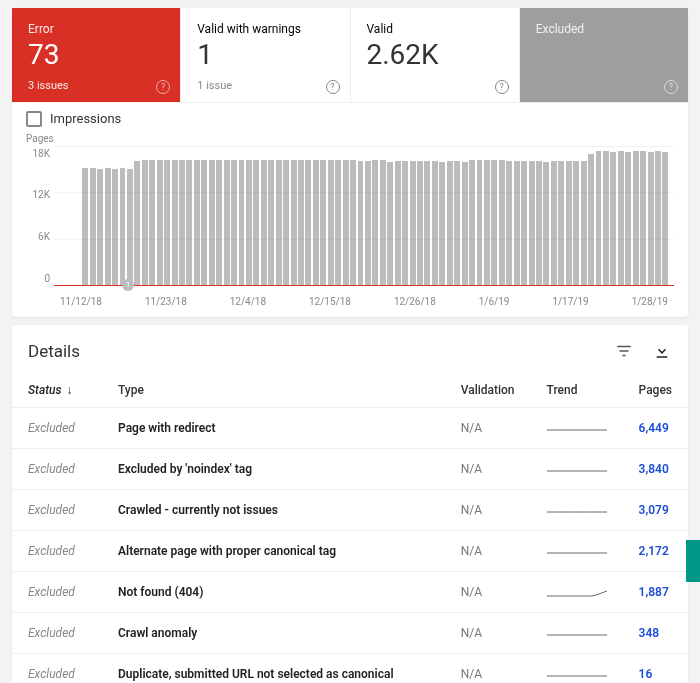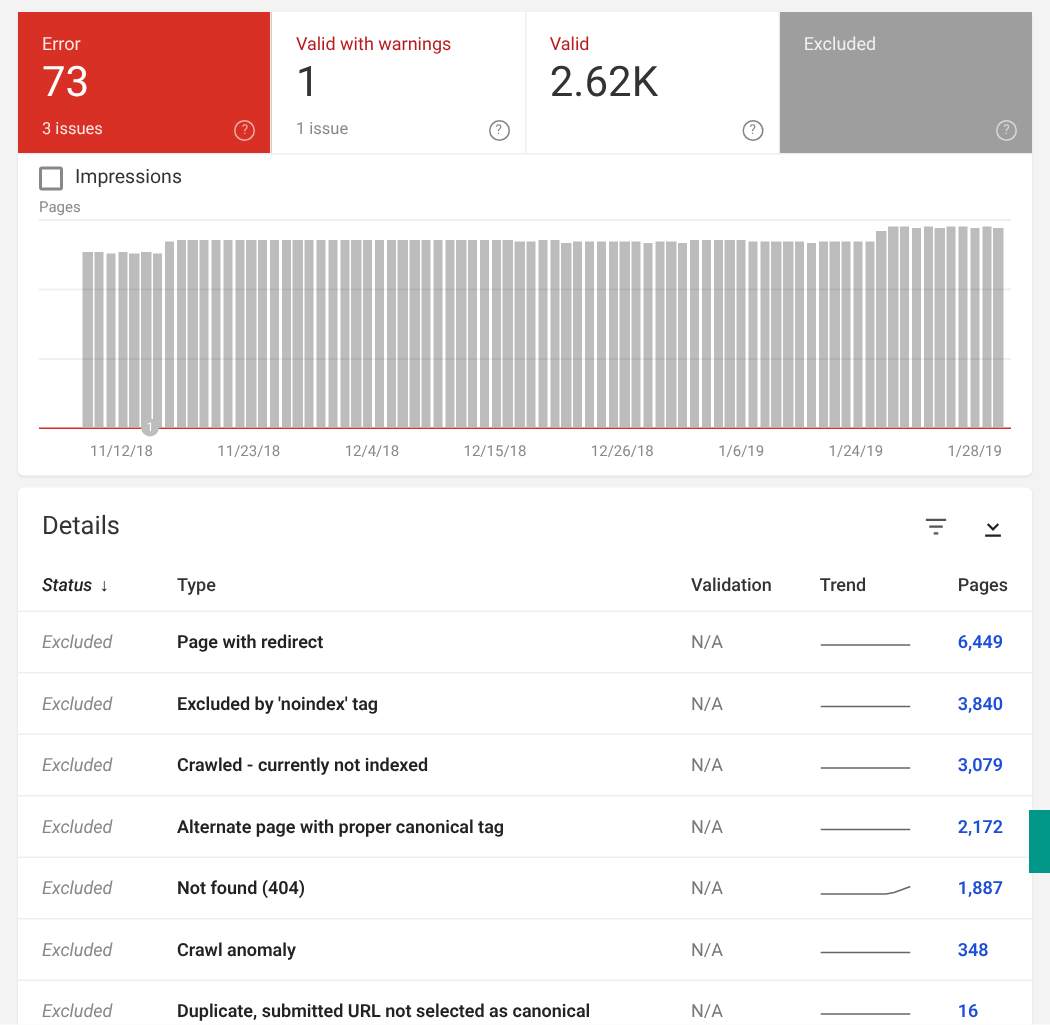--- a/index.html
+++ b/index.html
@@ -21,21 +21,21 @@
   
   .tiles { display: flex; border-bottom: 1px solid #eee; }
   .tile {
     flex: 1 1 0;
     padding: 14px 16px 10px 16px;
     border-right: 1px solid #eee;
     position: relative;
     min-height: 86px;
   }
   .tile:last-child { border-right: none; }
-  .tile-label { font-size: 12px; color: #b91c1c; }
+  .tile-label { font-size: 12px; color: #000000; }
   .tile-value { font-size: 28px; font-weight: 400; margin-top: 4px; line-height: 1.1; }
   .tile-sub { font-size: 11px; color: #888; margin-top: 8px; }
   .tile .help {
     position: absolute; right: 10px; bottom: 8px;
     width: 14px; height: 14px; border: 1px solid currentColor;
     border-radius: 50%; font-size: 9px; text-align: center; line-height: 13px;
     opacity: 0.6;
   }
   .tile-error { background: #d93025; color: #fff; }
   .tile-error .tile-label, .tile-error .tile-sub { color: #fce8e6; }
@@ -149,20 +149,26 @@
   </div>
 
   <div class="impressions-row">
     <div class="checkbox"></div>
     <div class="impressions-label">Impressions</div>
   </div>
 
   <div class="chart-wrap">
     <div class="y-title">Pages</div>
     <div class="chart-area">
+      <div class="y-axis">
+        <span>18K</span>
+        <span>12K</span>
+        <span>6K</span>
+        <span>0</span>
+      </div>
       <div class="plot" id="plot">
         <div class="dot-marker">
           <span style="font-size:8px;color:#fff;">1</span>
         </div>
       <div class="bar" style="height: 0%; background: transparent;"></div>
           <div class="bar" style="height: 0%; background: transparent;"></div>
           <div class="bar" style="height: 0%; background: transparent;"></div>
           <div class="bar" style="height: 83.8889%;"></div>
           <div class="bar" style="height: 83.8889%;"></div>
           <div class="bar" style="height: 83.3333%;"></div>
@@ -244,21 +250,21 @@
           <div class="bar" style="height: 95.5556%;"></div>
         </div>
     </div>
     <div class="x-axis">
       <span>11/12/18</span>
       <span>11/23/18</span>
       <span>12/4/18</span>
       <span>12/15/18</span>
       <span>12/26/18</span>
       <span>1/6/19</span>
-      <span>1/24/19</span>
+      <span>1/17/19</span>
       <span>1/28/19</span>
     </div>
   </div>
 </div>
 
 <div class="card">
   <div class="details-header">
     <div class="details-title">Details</div>
     <div class="details-actions">
       <div class="icon-btn">
@@ -305,21 +311,21 @@
           <td class="col-val">N/A</td>
           <td class="col-trend">
             <div class="spark"><svg viewBox="0 0 60 16">
                 <polyline fill="none" stroke="#666" stroke-width="1" points="0,10 5.454545454545455,10 10.90909090909091,10 16.363636363636363,10 21.81818181818182,10 27.272727272727273,10 32.72727272727273,10 38.18181818181818,10 43.63636363636364,10 49.09090909090909,10 54.54545454545455,10 60,10"></polyline>
               </svg></div>
           </td>
           <td class="col-pages">3,840</td>
         </tr>
         <tr>
           <td class="col-status">Excluded</td>
-          <td class="col-type">Crawled - currently not indexed</td>
+          <td class="col-type">Crawled - currently not issues</td>
           <td class="col-val">N/A</td>
           <td class="col-trend">
             <div class="spark"><svg viewBox="0 0 60 16">
                 <polyline fill="none" stroke="#666" stroke-width="1" points="0,10 5.454545454545455,10 10.90909090909091,10 16.363636363636363,10 21.81818181818182,10 27.272727272727273,10 32.72727272727273,10 38.18181818181818,10 43.63636363636364,10 49.09090909090909,10 54.54545454545455,10 60,10"></polyline>
               </svg></div>
           </td>
           <td class="col-pages">3,079</td>
         </tr>
         <tr>
           <td class="col-status">Excluded</td>

